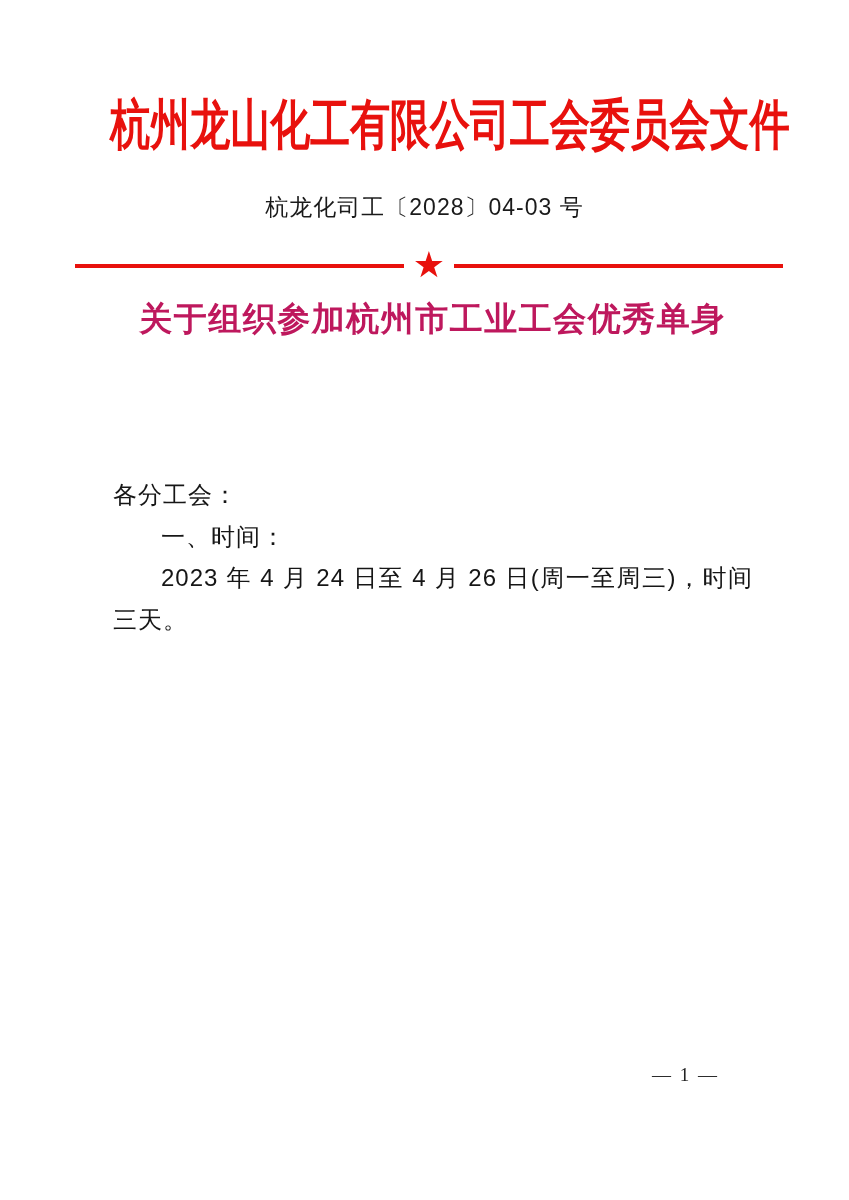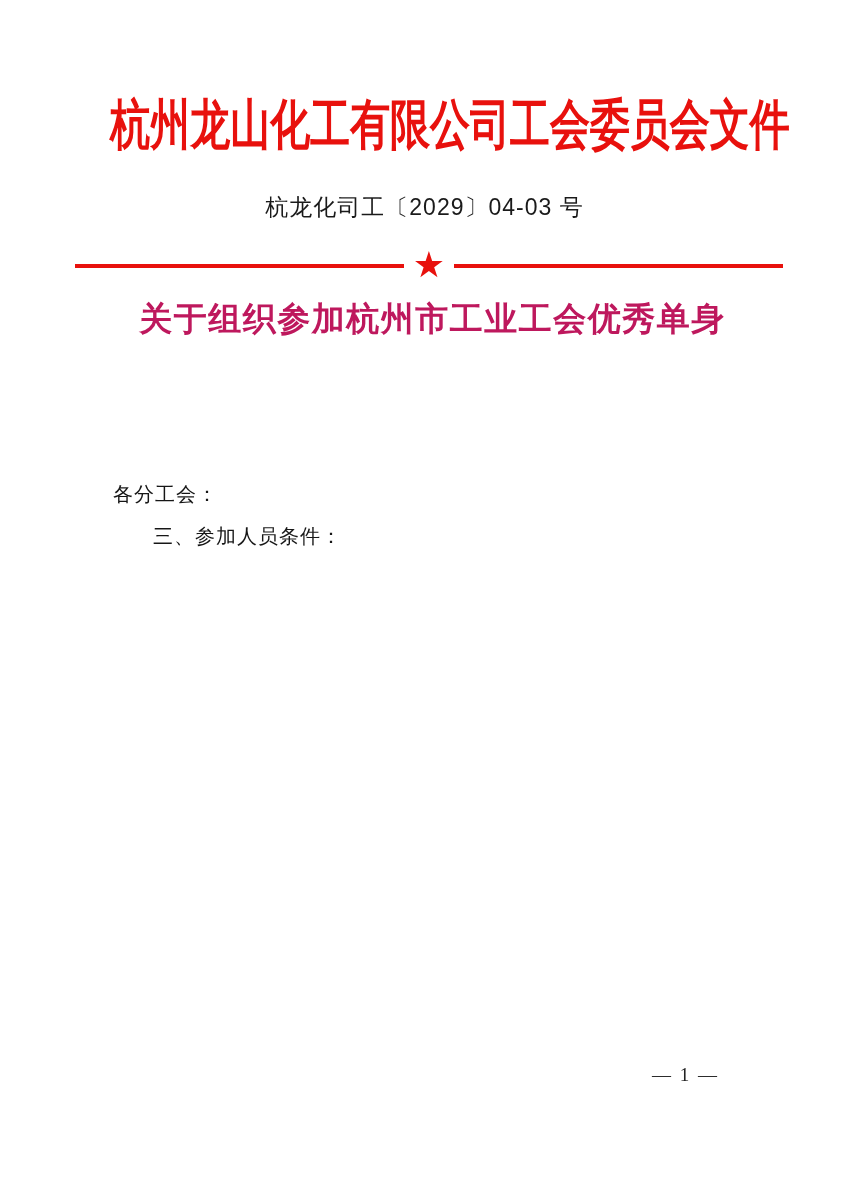--- a/index.html
+++ b/index.html
@@ -72,21 +72,21 @@
     line-height: 63px;
     letter-spacing: 1.5px;
     color: #be185d;
     padding-left: 8px;
   }
   .body-text {
     position: absolute;
     top: 474px;
     left: 113px;
     width: 640px;
-    font-size: 20px;
+    font-size: 24px;
     line-height: 41.5px;
     letter-spacing: 1px;
     text-align: justify;
     color: #161616;
   }
   .body-text p { margin: 0; text-indent: 2em; }
   .body-text p.salutation { text-indent: 0; }
   .page-number {
     position: absolute;
     top: 1064px;
@@ -98,32 +98,33 @@
     white-space: nowrap;
   }
 </style>
 </head>
 <body style="background: rgb(255, 255, 255);">
 
 <div class="page">
 
   <div class="org-title">杭州龙山化工有限公司工会委员会文件</div>
 
-  <div class="doc-number">杭龙化司工〔2029〕04-03 号</div>
+  <div class="doc-number">杭龙化司工〔2028〕04-03 号</div>
 
   <div class="divider">
     <span class="line"></span>
     <span class="star">★</span>
     <span class="line"></span>
   </div>
 
   <div class="doc-title">
     <div>关于组织参加杭州市工业工会优秀单身</div>
   </div>
 
   <div class="body-text">
     <p class="salutation">各分工会：</p>
-    <p>三、参加人员条件：</p>
+    <p>一、时间：</p>
+    <p>2023 年 4 月 24 日至 4 月 26 日(周一至周三)，时间三天。</p>
   </div>
 
   <div class="page-number">— 1 —</div>
 
 </div>
 
 </body></html>

